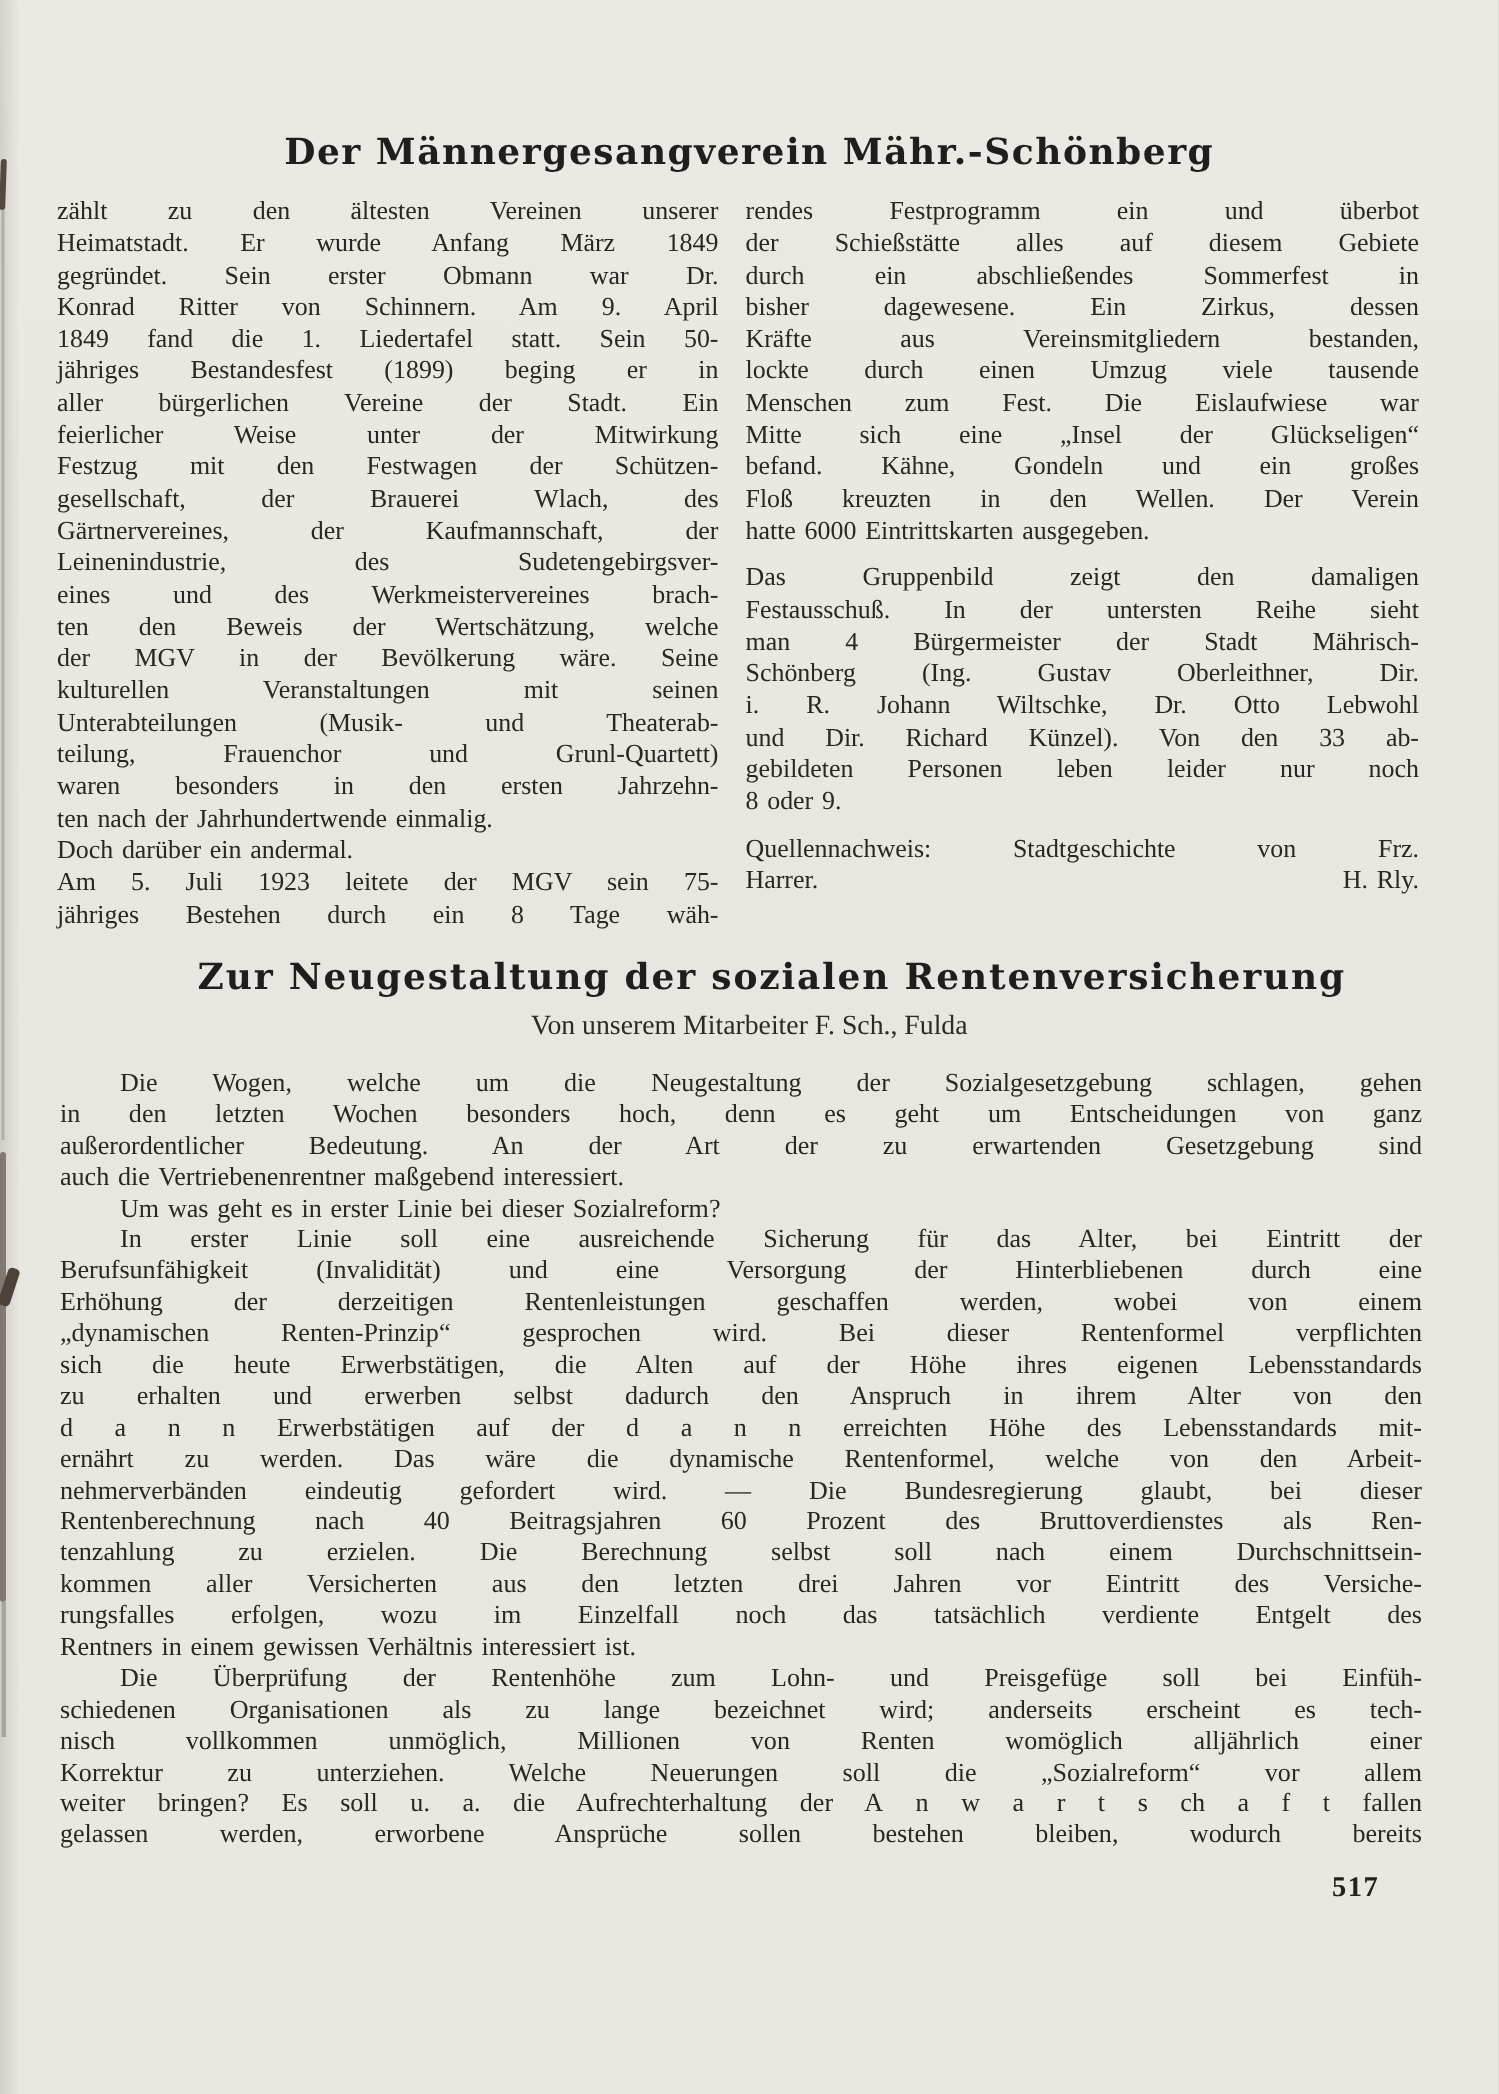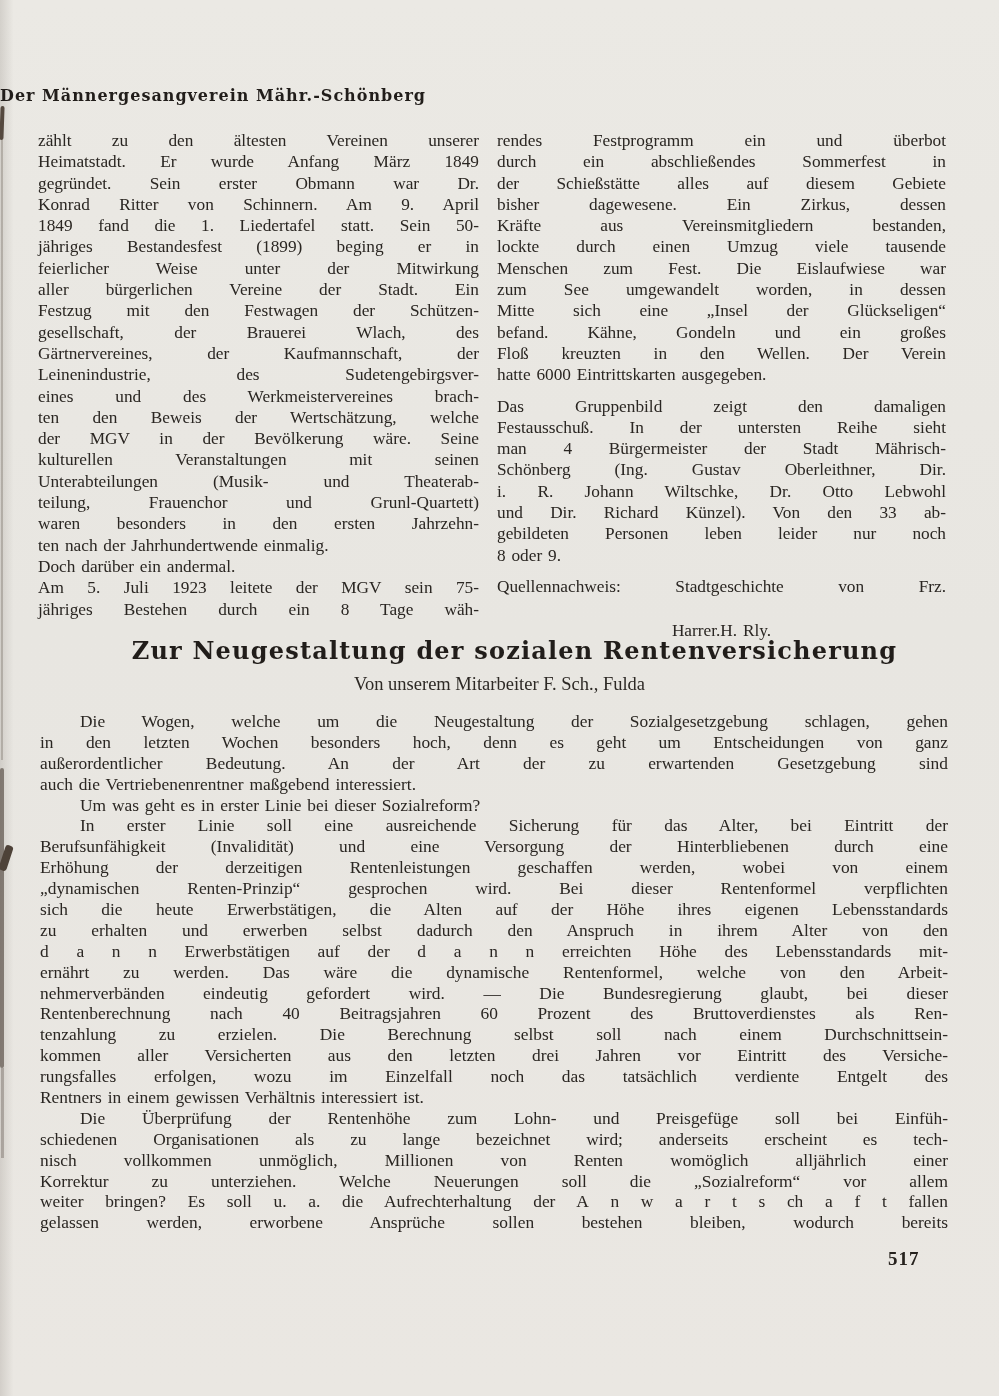--- a/index.html
+++ b/index.html
@@ -11,38 +11,38 @@
   
   .edge{position:absolute;left:0;top:0;width:16px;height:100%;
     background:linear-gradient(90deg,rgba(88,78,70,0.16),rgba(88,78,70,0) 85%);}
   .mark{position:absolute;}
   .m1{left:0;top:106px;width:4px;height:34px;background:#55493f;border-radius:2px;transform:rotate(2deg);}
   .m2{left:1px;top:140px;width:2px;height:620px;background:rgba(90,78,68,0.28);}
   .m3{left:0;top:768px;width:4px;height:300px;background:rgba(74,62,54,0.6);border-radius:2px;}
   .m4{left:2px;top:845px;width:8px;height:26px;background:#4e4238;border-radius:3px;transform:rotate(18deg);}
   .m5{left:1px;top:1068px;width:3px;height:90px;background:rgba(90,78,68,0.35);}
 
-  h1.t1{position:absolute;left:0;top:86px;width:100%;margin:0;text-align:left;
-    font-family:"DejaVu Serif", serif;font-weight:700;font-size:16px;letter-spacing:1px;color:#211d1a;}
+  h1.t1{position:absolute;left:0;top:86px;width:100%;margin:0;text-align:center;
+    font-family:"DejaVu Serif", serif;font-weight:700;font-size:24px;letter-spacing:1px;color:#211d1a;}
   h2.t2{position:absolute;left:0;top:636px;width:100%;margin:0;text-align:center;
     font-family:"DejaVu Serif", serif;font-weight:700;font-size:24px;letter-spacing:1.2px;color:#211d1a;padding-left:15px;}
   .byline{position:absolute;left:0;top:674px;width:100%;text-align:center;font-size:18.5px;color:#2d2925;}
 
   .col{position:absolute;}
   .colL{left:38px;top:130px;width:441px;}
   .colR{left:497px;top:130px;width:449px;}
   .art2{position:absolute;left:40px;top:711px;width:908px;}
 
   .line{text-align:justify;text-align-last:justify;word-spacing:1.5px;white-space:nowrap;overflow:visible;}
   .col .line{font-size:17.3px;line-height:21.3px;height:21.3px;}
   .art2 .line{font-size:17.4px;line-height:20.9px;height:20.9px;}
   .nj{text-align-last:left;}
   .ind{text-indent:40px;}
   .gap{margin-top:10px;}
-  .split{display:flex;justify-content:center;text-align-last:auto;margin-top:23px;}
+  .split{display:flex;justify-content:space-between;text-align-last:auto;}
 
   .pageno{position:absolute;left:888px;top:1248px;width:50px;text-align:left;
     font-weight:700;font-size:19px;letter-spacing:1px;color:#26221e;}
 </style>
 </head>
 <body>
 
 <div class="page">
   <div class="edge"></div>
   <div class="mark m1"></div>
@@ -53,47 +53,46 @@
 
   <h1 class="t1">Der Männergesangverein Mähr.-Schönberg</h1>
 
   <div class="col colL">
       <div class="line">zählt zu den ältesten Vereinen unserer</div>
       <div class="line">Heimatstadt. Er wurde Anfang März 1849</div>
       <div class="line">gegründet. Sein erster Obmann war Dr.</div>
       <div class="line">Konrad Ritter von Schinnern. Am 9. April</div>
       <div class="line">1849 fand die 1. Liedertafel statt. Sein 50-</div>
       <div class="line">jähriges Bestandesfest (1899) beging er in</div>
+      <div class="line">aller bürgerlichen Vereine der Stadt. Ein</div>
       <div class="line">feierlicher Weise unter der Mitwirkung</div>
-      <div class="line">aller bürgerlichen Vereine der Stadt. Ein</div>
       <div class="line">Festzug mit den Festwagen der Schützen-</div>
       <div class="line">gesellschaft, der Brauerei Wlach, des</div>
       <div class="line">Gärtnervereines, der Kaufmannschaft, der</div>
       <div class="line">Leinenindustrie, des Sudetengebirgsver-</div>
       <div class="line">eines und des Werkmeistervereines brach-</div>
       <div class="line">ten den Beweis der Wertschätzung, welche</div>
       <div class="line">der MGV in der Bevölkerung wäre. Seine</div>
       <div class="line">kulturellen Veranstaltungen mit seinen</div>
       <div class="line">Unterabteilungen (Musik- und Theaterab-</div>
       <div class="line">teilung, Frauenchor und Grunl-Quartett)</div>
       <div class="line">waren besonders in den ersten Jahrzehn-</div>
       <div class="line nj">ten nach der Jahrhundertwende einmalig.</div>
       <div class="line nj">Doch darüber ein andermal.</div>
       <div class="line">Am 5. Juli 1923 leitete der MGV sein 75-</div>
       <div class="line">jähriges Bestehen durch ein 8 Tage wäh-</div>
     </div>
   <div class="col colR">
       <div class="line">rendes Festprogramm ein und überbot</div>
+      <div class="line">der Schießstätte alles auf diesem Gebiete</div>
       <div class="line">durch ein abschließendes Sommerfest in</div>
-      <div class="line">der Schießstätte alles auf diesem Gebiete</div>
       <div class="line">bisher dagewesene. Ein Zirkus, dessen</div>
       <div class="line">Kräfte aus Vereinsmitgliedern bestanden,</div>
       <div class="line">lockte durch einen Umzug viele tausende</div>
       <div class="line">Menschen zum Fest. Die Eislaufwiese war</div>
-      <div class="line">zum See umgewandelt worden, in dessen</div>
       <div class="line">Mitte sich eine „Insel der Glückseligen“</div>
       <div class="line">befand. Kähne, Gondeln und ein großes</div>
       <div class="line">Floß kreuzten in den Wellen. Der Verein</div>
       <div class="line nj">hatte 6000 Eintrittskarten ausgegeben.</div>
       <div class="line gap">Das Gruppenbild zeigt den damaligen</div>
       <div class="line">Festausschuß. In der untersten Reihe sieht</div>
       <div class="line">man 4 Bürgermeister der Stadt Mährisch-</div>
       <div class="line">Schönberg (Ing. Gustav Oberleithner, Dir.</div>
       <div class="line">i. R. Johann Wiltschke, Dr. Otto Lebwohl</div>
       <div class="line">und Dir. Richard Künzel). Von den 33 ab-</div>

